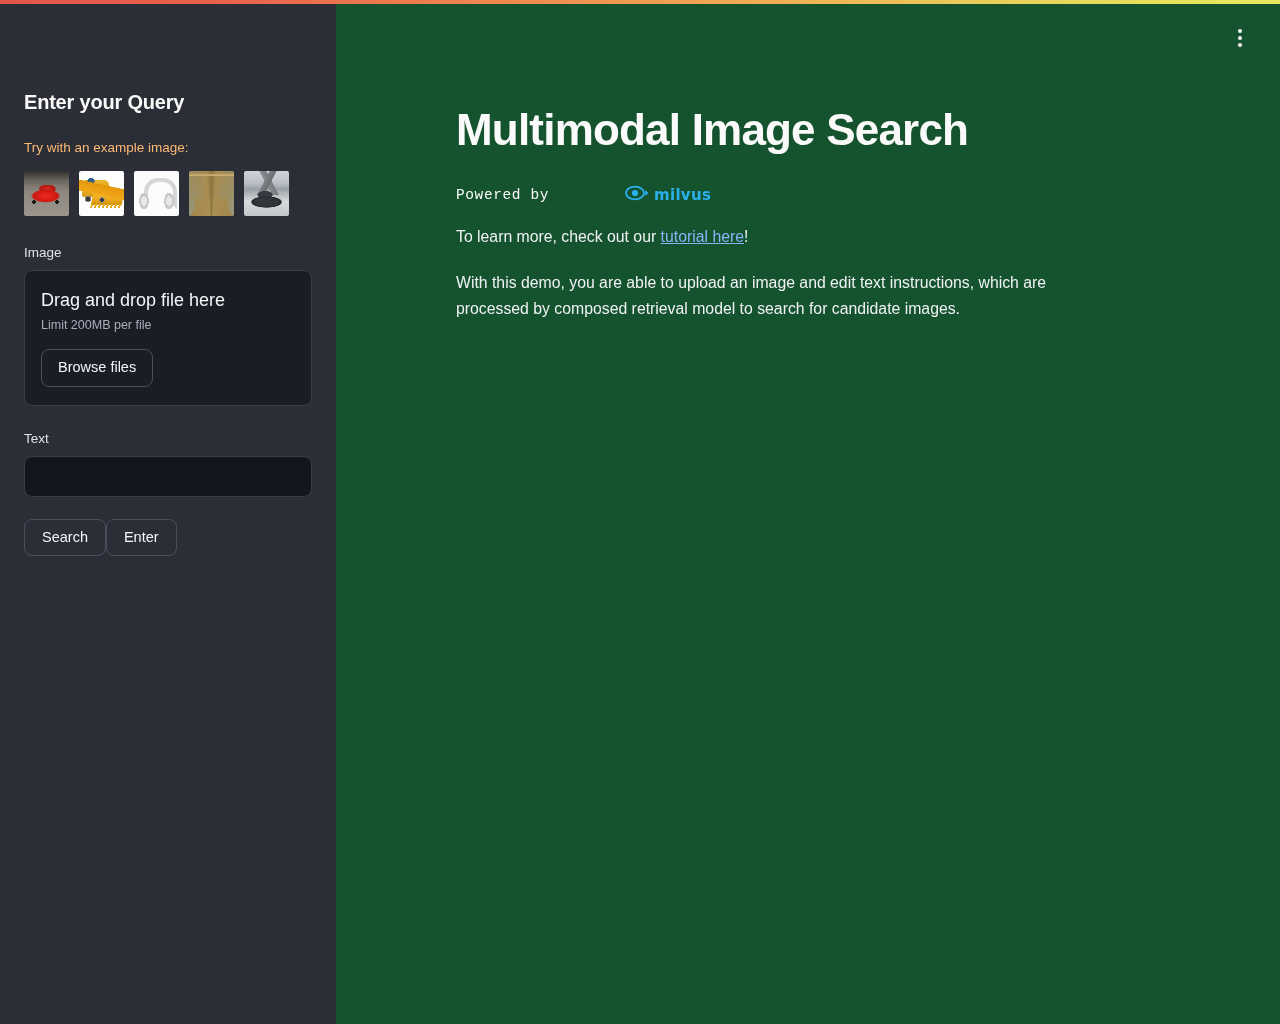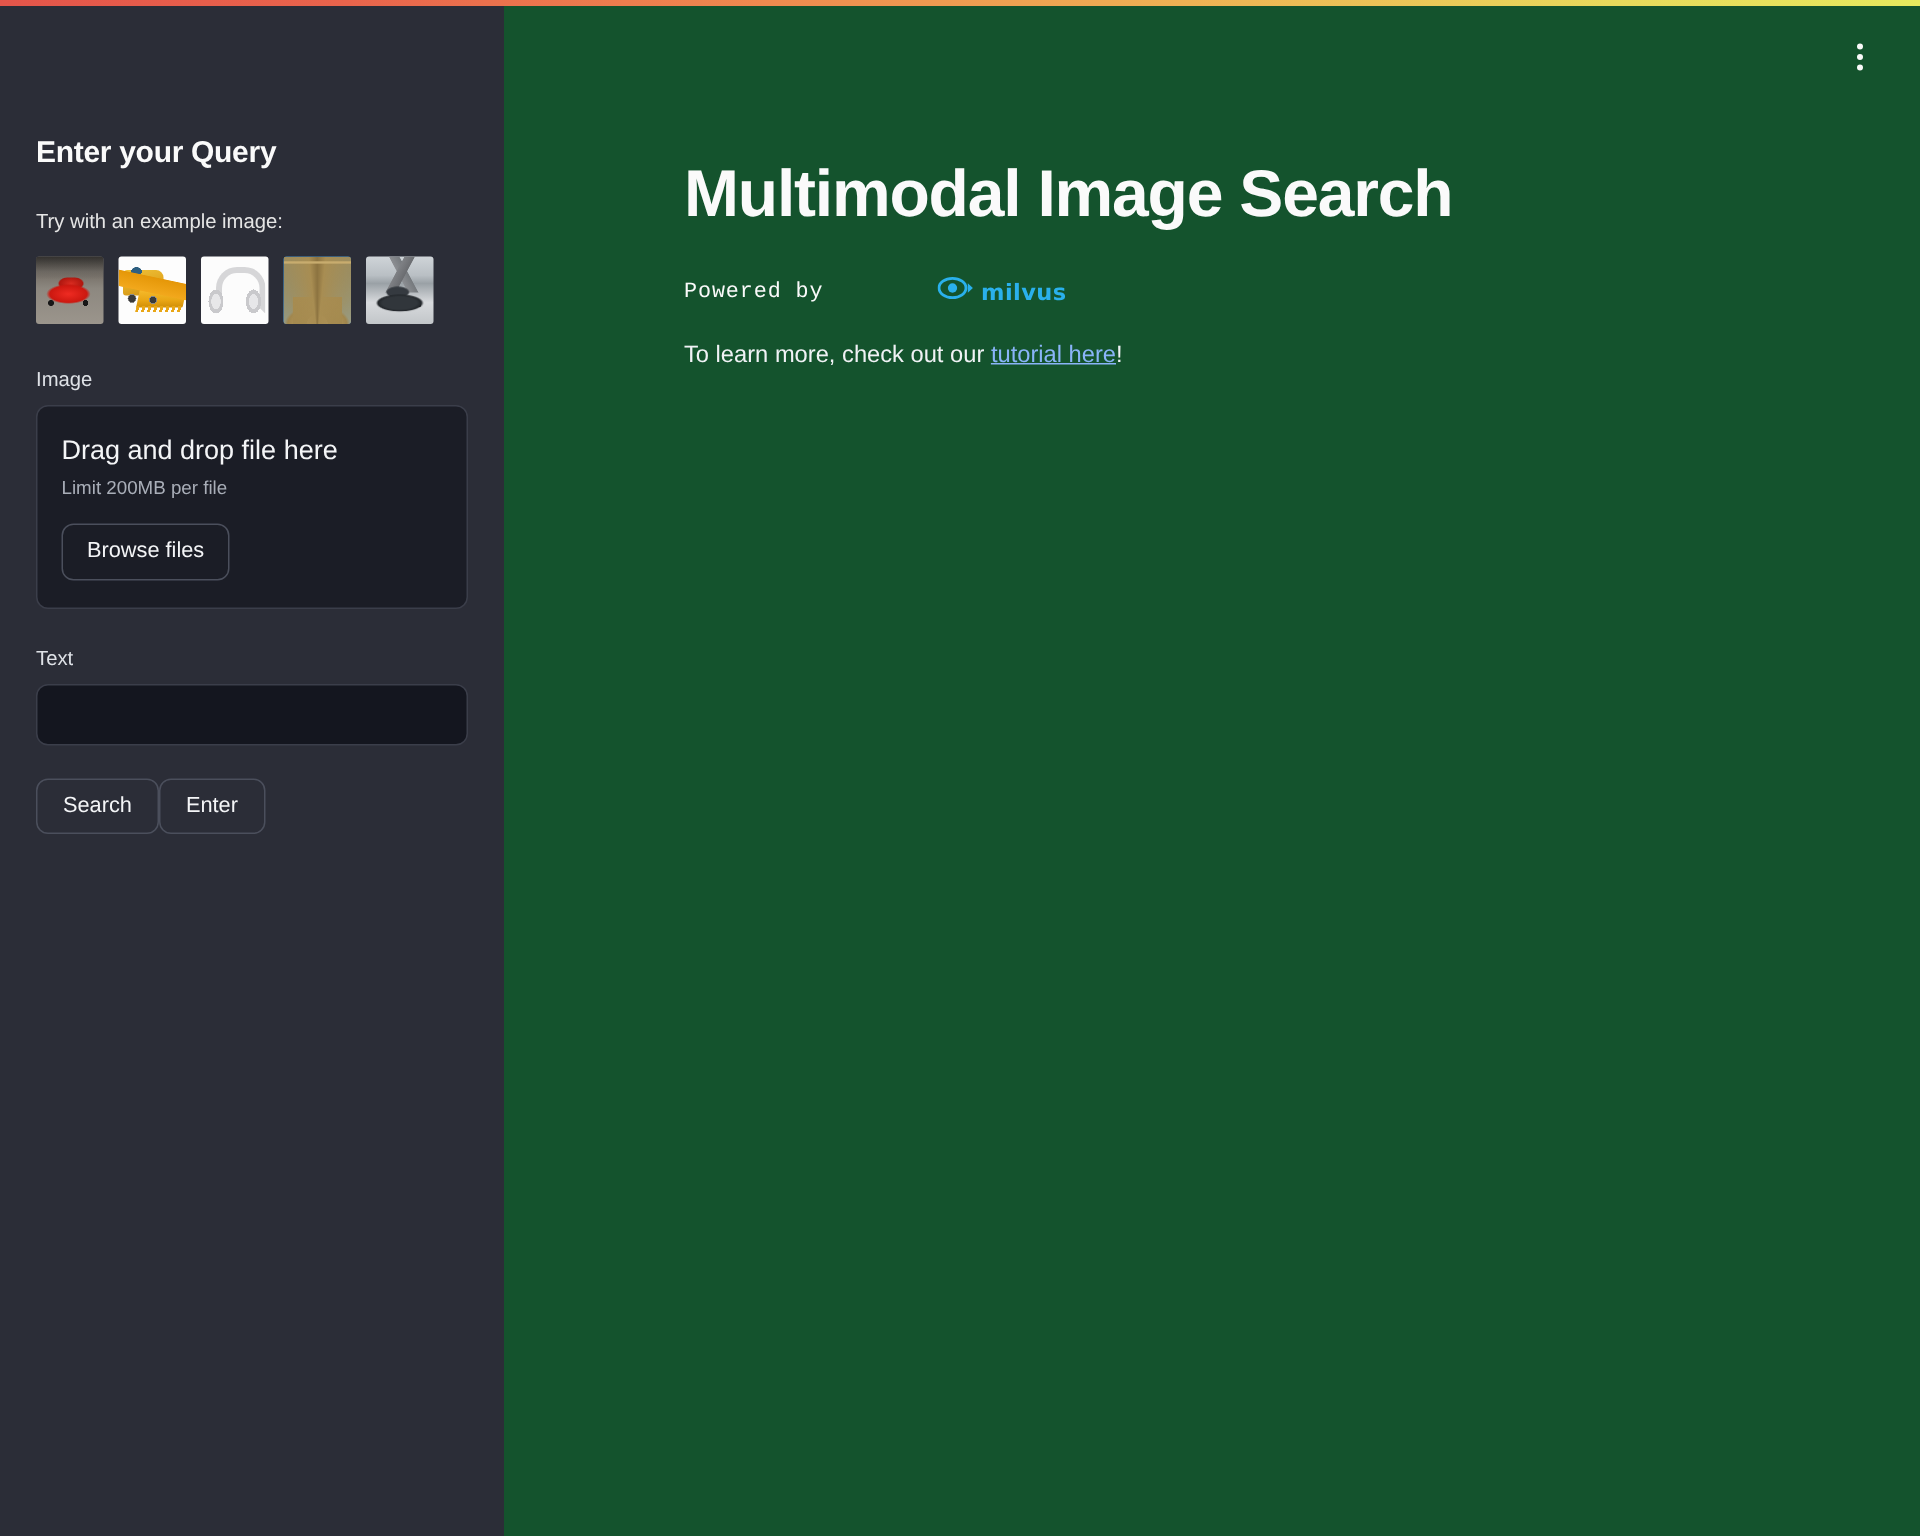--- a/index.html
+++ b/index.html
@@ -44,21 +44,21 @@
     font-size: 20px;
     font-weight: bold;
     color: #fafafa;
     letter-spacing: -0.2px;
     margin: 0 0 25px 0;
     line-height: 1.2;
   }
 
   .example-label {
     font-size: 13.5px;
-    color: #e5e5e5;
+    color: #fdba74;
     margin-bottom: 13px;
     line-height: 1.4;
   }
 
   .thumb-row { display: flex; gap: 10px; margin-bottom: 28px; }
   .thumb {
     width: 45px; height: 45px;
     border-radius: 2px;
     overflow: hidden;
     position: relative;
@@ -387,18 +387,19 @@
             </svg>
           </span>
           <span class="milvus-word">milvus</span>
         </span>
       </div>
 
       <p class="para first">
         <span>To learn more, check out our </span><a class="link" href="#">tutorial here</a><span>!</span>
       </p>
 
+      <p class="para">With this demo, you are able to upload an image and edit text instructions, which are processed by composed retrieval model to search for candidate images.</p>
 
     </div>
 
   </main>
 
 </div>
 
 </body></html>

